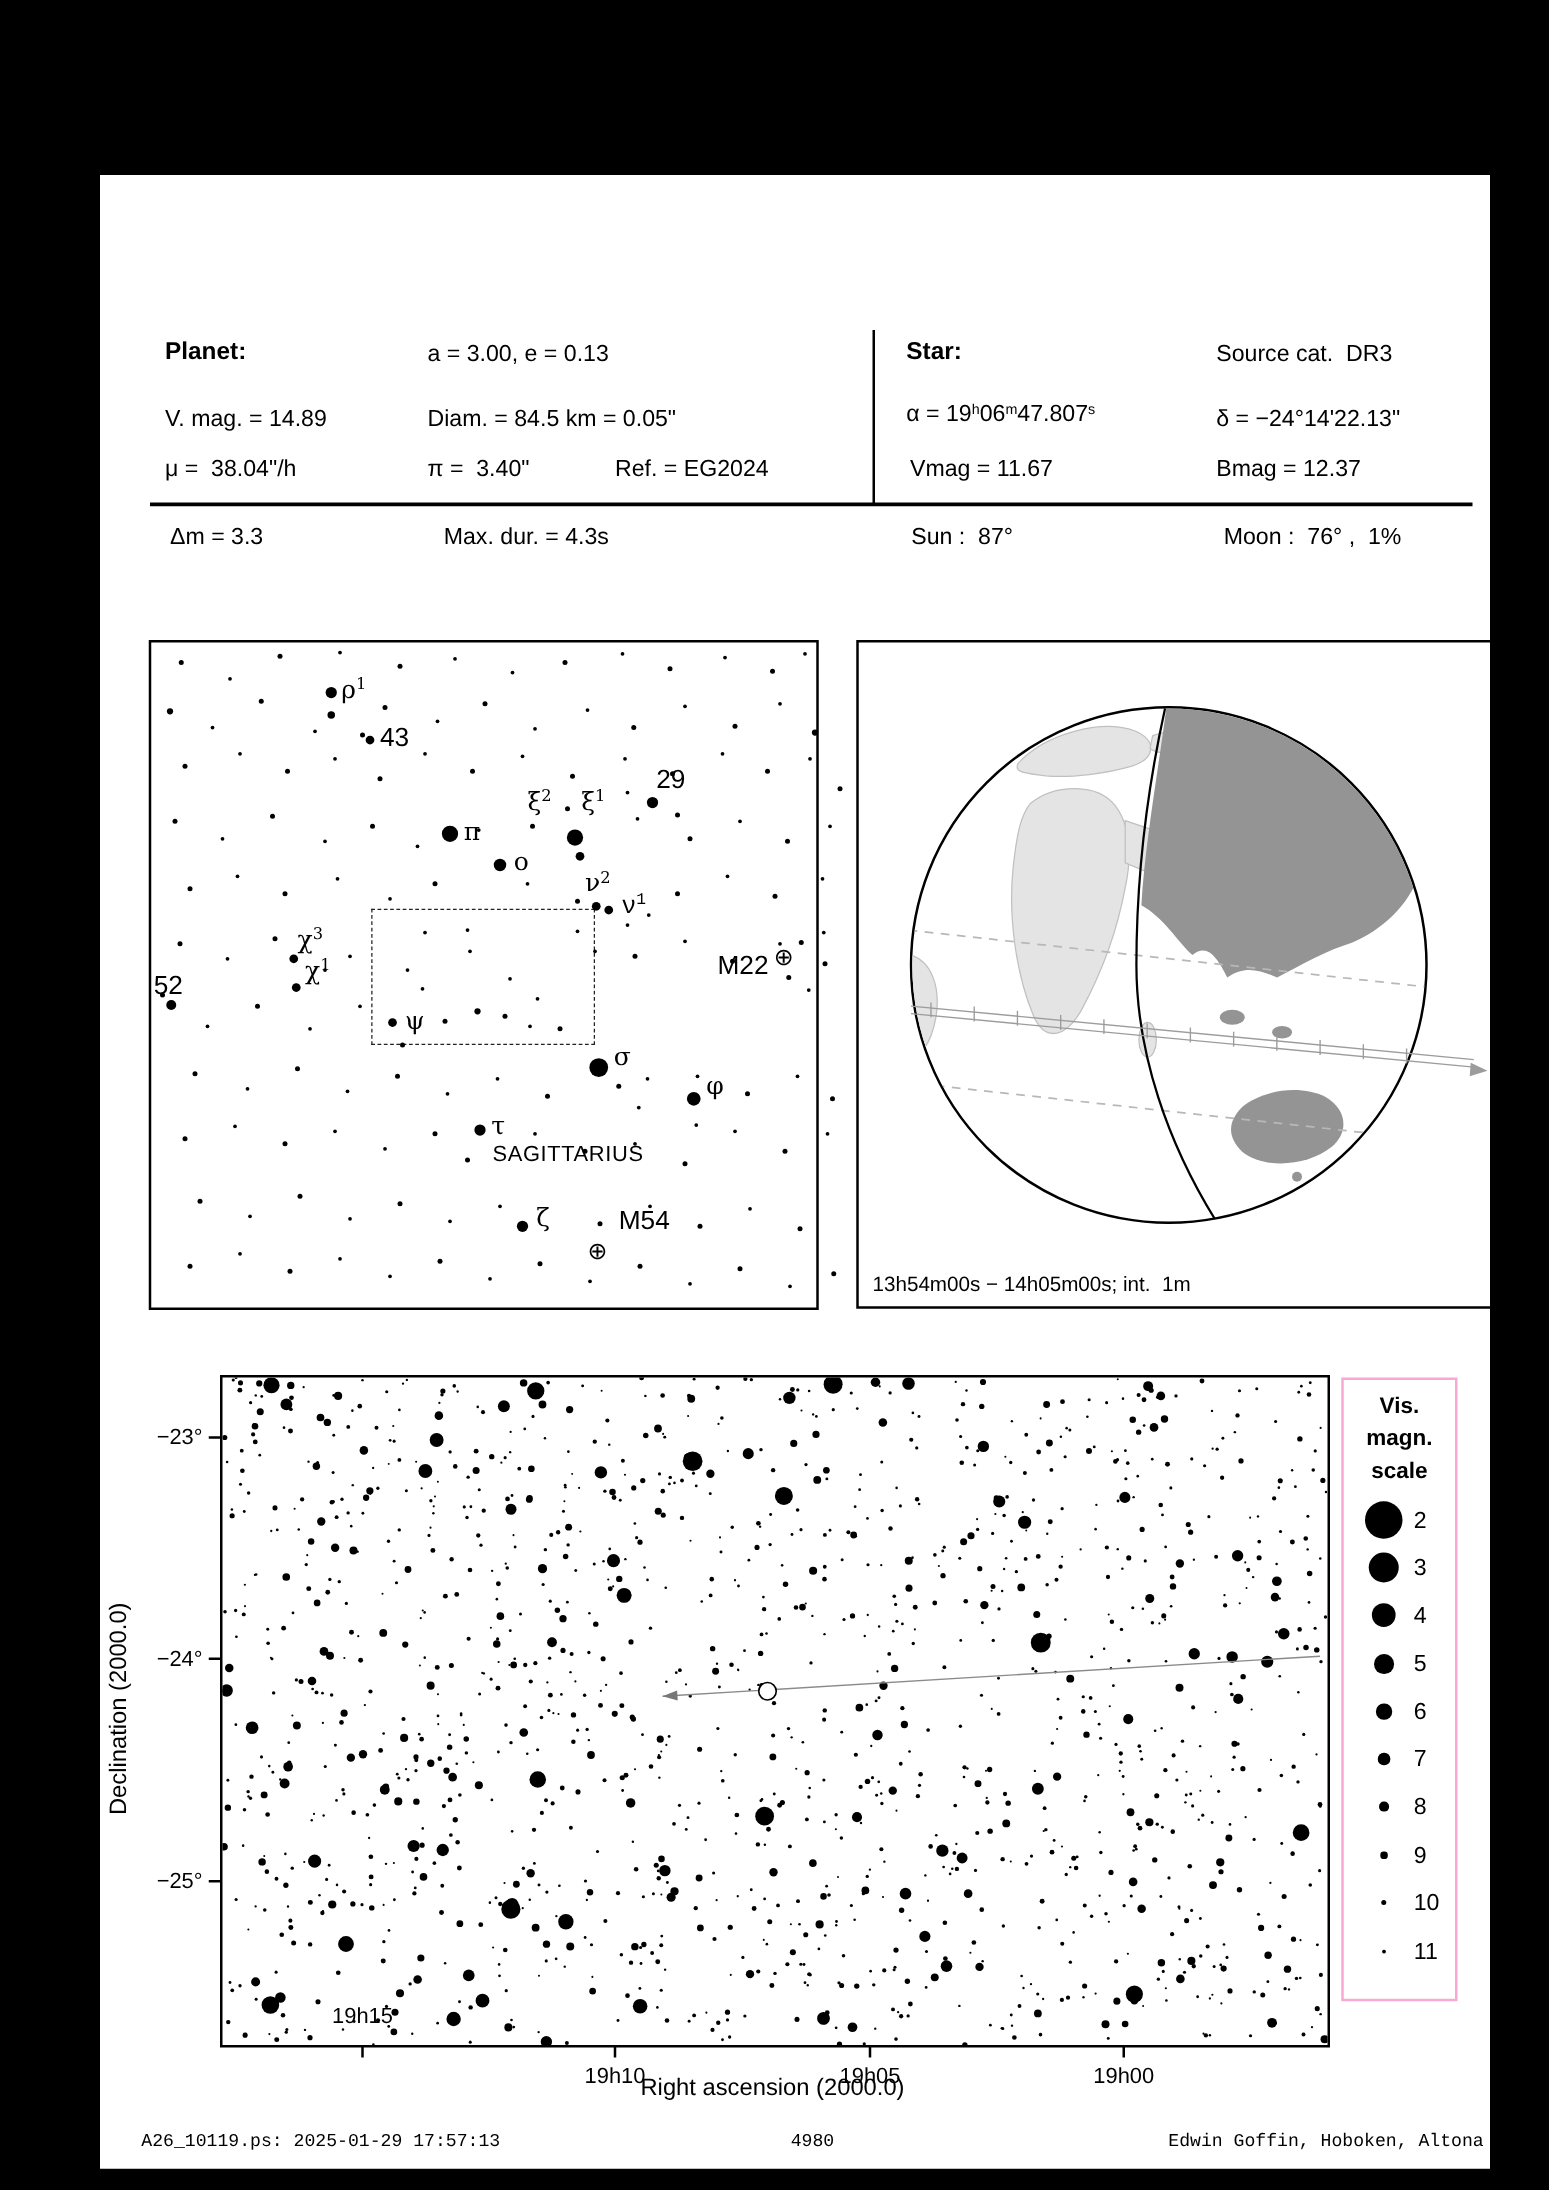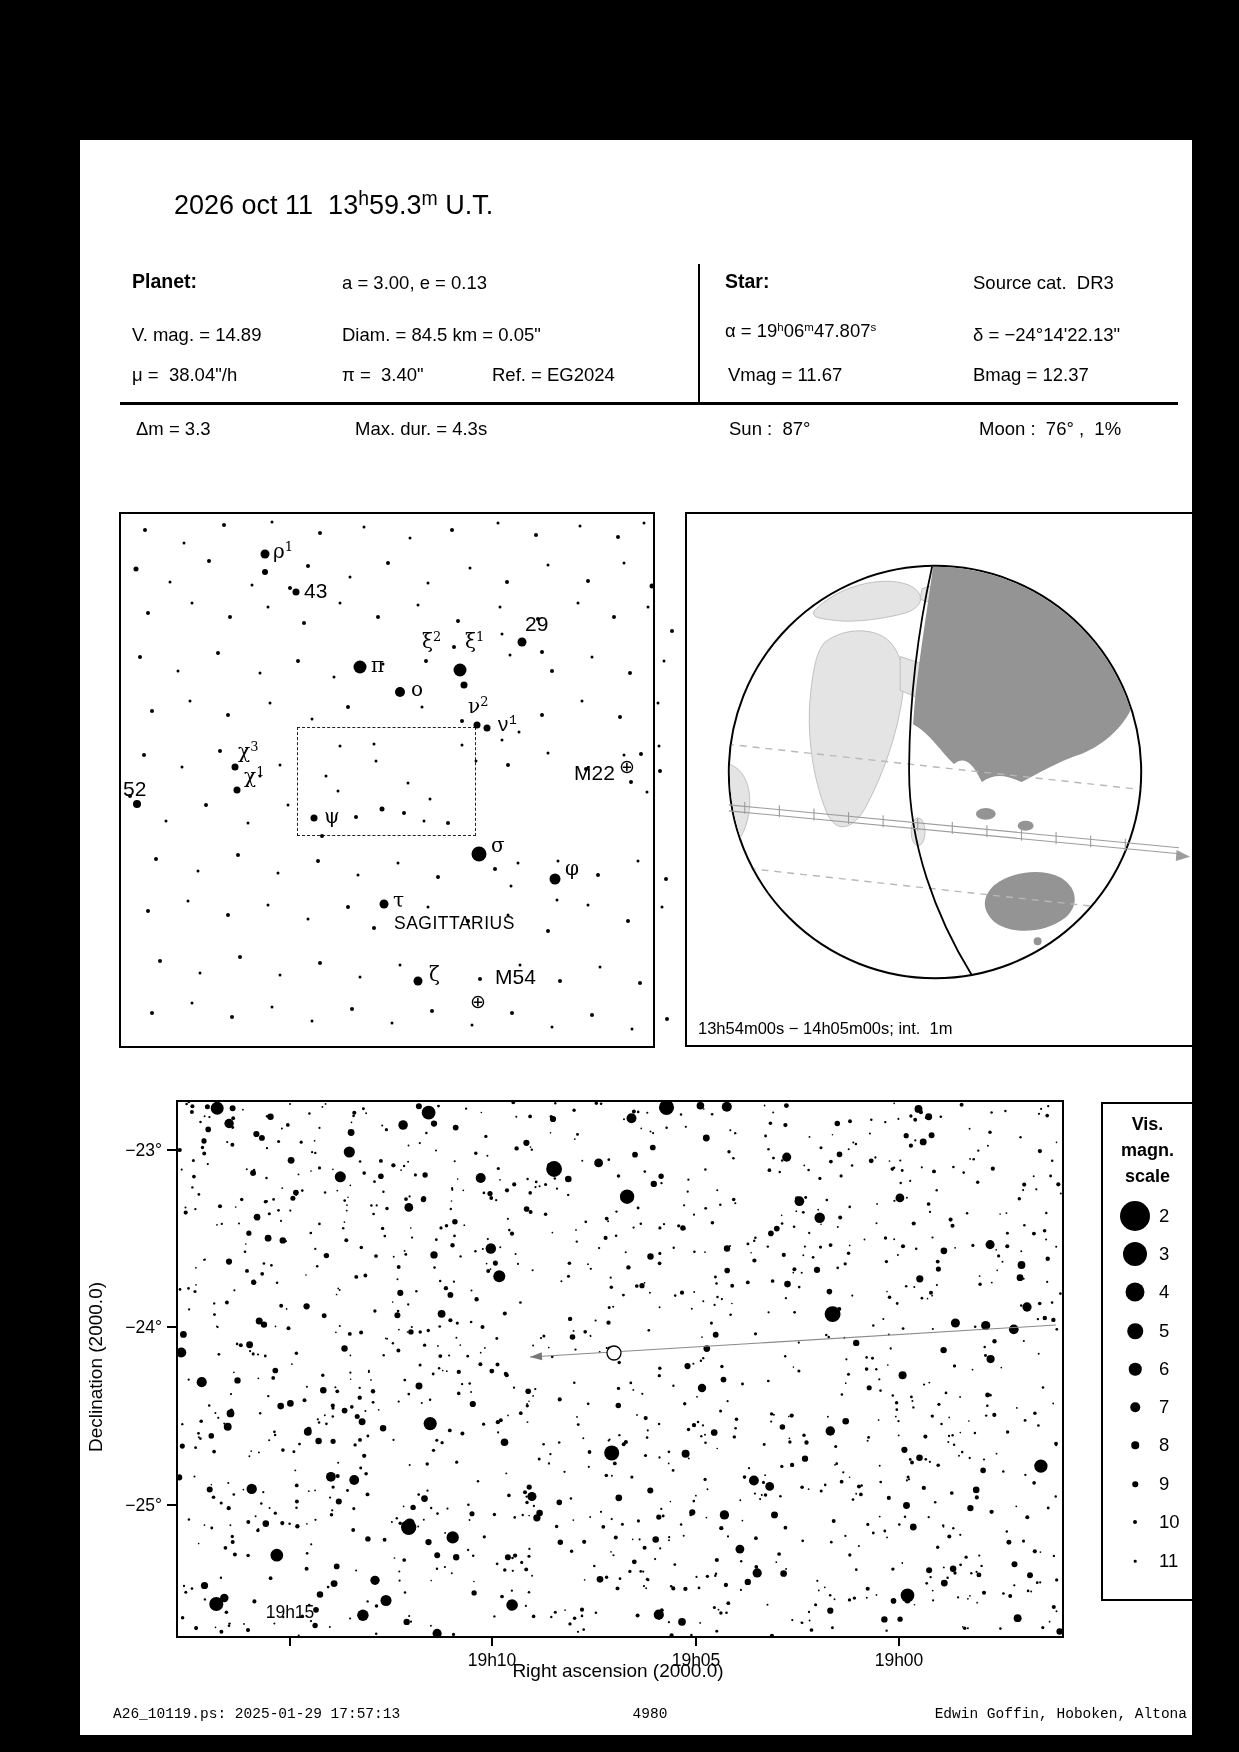--- a/index.html
+++ b/index.html
@@ -13,21 +13,21 @@
   .subtitle .sup{font-size:.72em;top:-.45em;}
   
   .cell{position:absolute;font-size:18.5px;white-space:pre;}
   .bold{font-weight:bold;font-size:19.5px;}
   .vdiv{left:618px;top:124px;width:1.8px;height:140px;background:#000;}
   .hrule{left:40px;top:262px;width:1058px;height:3px;background:#000;}
   
   .finder{left:39px;top:372px;width:532px;height:532px;border:2.5px solid #000;}
   .globebox{left:605px;top:372px;width:505px;height:531px;border:2.5px solid #000;}
   .fieldbox{left:96px;top:960px;width:884px;height:534px;border:2.5px solid #000;}
-  .legendbox{left:993px;top:962px;width:89px;height:495px;border:2px solid #000000;margin-left:28px;}
+  .legendbox{left:993px;top:962px;width:89px;height:495px;border:2px solid #f9a8d4;}
   .dot{position:absolute;background:#000;border-radius:50%;transform:translate(-50%,-50%);}
   .flabel{position:absolute;font-size:20px;white-space:pre;line-height:1;}
   .flabel .sup{font-size:13px;top:-7px;}
   .greek{font-family:"DejaVu Serif",serif;}
   .name{font-family:"Liberation Sans",sans-serif;font-size:21px;}
   .const{font-size:17.5px;letter-spacing:.5px;}
   .oplus{position:absolute;font-size:19px;transform:translate(-50%,-50%);font-family:"DejaVu Sans",sans-serif;}
   .dashedrect{position:absolute;border:1.6px dashed #222;}
   .gcaption{position:absolute;left:11px;bottom:7px;font-size:16.5px;white-space:pre;}
   
@@ -44,21 +44,20 @@
   .leglab{position:absolute;left:56px;transform:translateY(-50%);font-size:18.5px;}
   
   .foot{font-size:14.5px;font-family:"Liberation Mono","DejaVu Sans Mono",monospace;top:1566px;white-space:pre;}
   svg{display:block;}
 </style>
 </head>
 <body>
 
 <div class="page">
 
-  <div class="abs subtitle" id="subtitle-rich"><span>2026 oct 11  13</span><span class="sup">h</span><span>59.3</span><span class="sup">m</span><span> U.T.</span></div>
 
   <div class="cell bold" style="left:52px;top:130px">Planet:</div>
   <div class="cell" style="left:262px;top:132px">a = 3.00, e = 0.13</div>
   <div class="cell" style="left:52px;top:184px">V. mag. = 14.89</div>
   <div class="cell" style="left:262px;top:184px">Diam. = 84.5 km = 0.05"</div>
   <div class="cell" style="left:52px;top:224px">μ =  38.04"/h</div>
   <div class="cell" style="left:262px;top:224px">π =  3.40"</div>
   <div class="cell" style="left:412px;top:224px">Ref. = EG2024</div>
 
   <div class="abs vdiv"></div>

